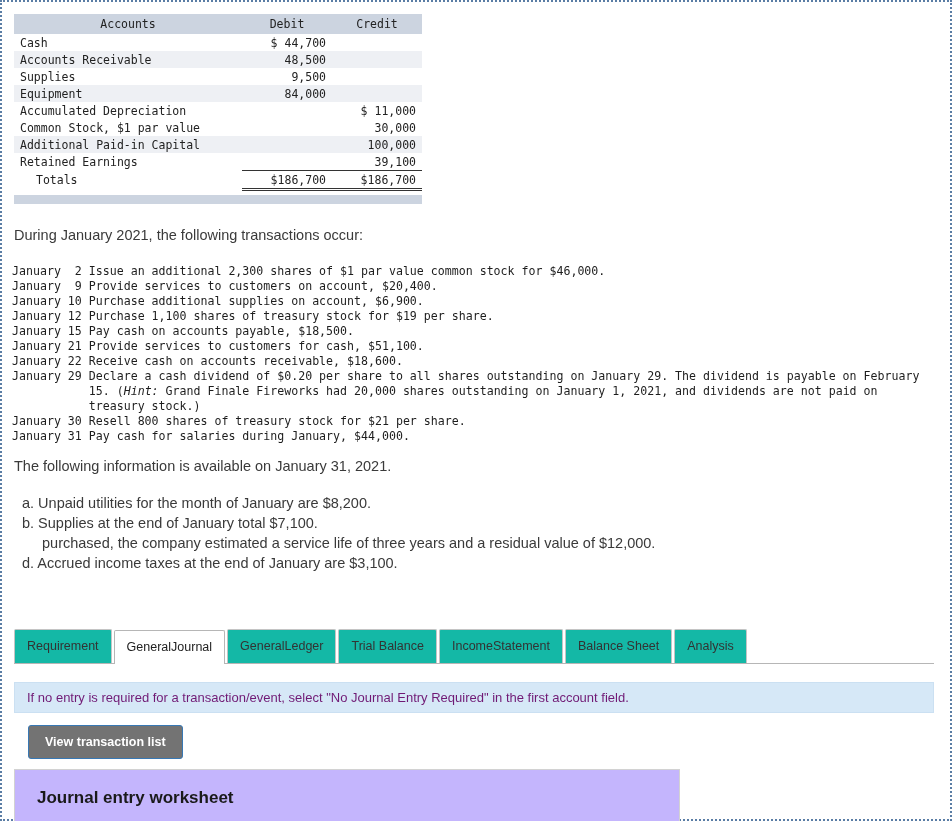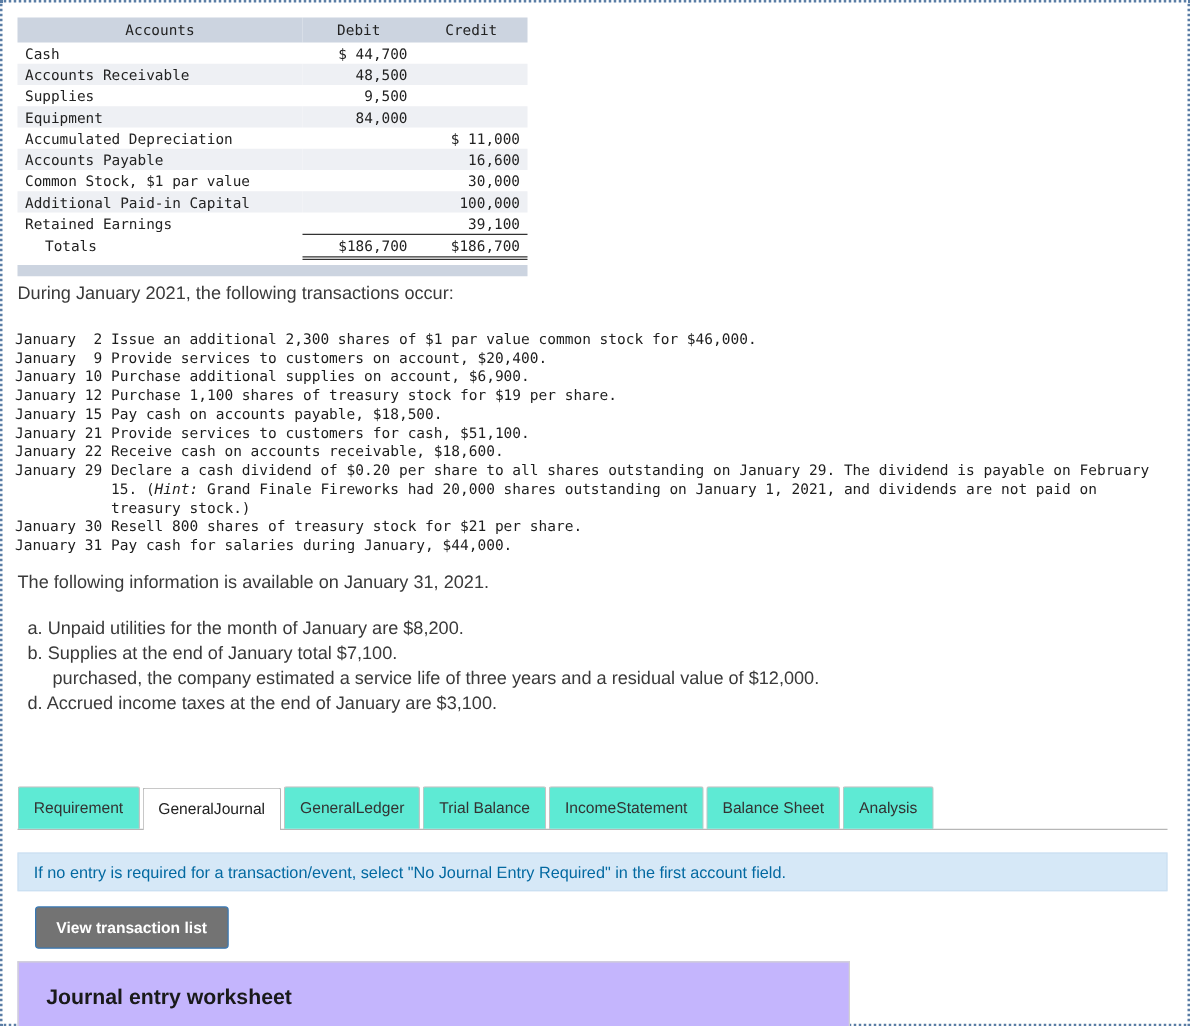--- a/index.html
+++ b/index.html
@@ -108,21 +108,21 @@
     position: absolute;
     left: 12px;
     top: 627px;
     display: flex;
     align-items: flex-end;
     border-bottom: 1px solid #b6b6b6;
     width: 920px;
     box-sizing: border-box;
   }
   .tab {
-    background: #5eead4;
+    background: #14b8a6;
     border: 1px solid #c4c4c4;
     border-bottom: none;
     margin-right: 2px;
     padding: 6px 12px;
     font-size: 12.5px;
     color: #333;
     text-align: center;
     line-height: 15px;
     min-height: 34px;
     box-sizing: border-box;
@@ -147,21 +147,21 @@
   .notice {
     position: absolute;
     left: 12px;
     top: 680px;
     width: 920px;
     box-sizing: border-box;
     background: #d6e8f7;
     border: 1px solid #cbe0f2;
     padding: 7px 12px;
     font-size: 13px;
-    color: #0369a1;
+    color: #701a75;
   }
 
   
   .btn-primary {
     position: absolute;
     left: 26px;
     top: 723px;
     background: #737373;
     color: #ffffff;
     border: 1px solid #3878b4;
@@ -225,25 +225,20 @@
           <tr class="alt">
             <td class="acct">Equipment</td>
             <td class="num">84,000</td>
             <td class="num"></td>
           </tr>
           <tr>
             <td class="acct">Accumulated Depreciation</td>
             <td class="num"></td>
             <td class="num">$ 11,000</td>
           </tr>
-          <tr class="alt">
-            <td class="acct">Accounts Payable</td>
-            <td class="num"></td>
-            <td class="num">16,600</td>
-          </tr>
           <tr>
             <td class="acct">Common Stock, $1 par value</td>
             <td class="num"></td>
             <td class="num">30,000</td>
           </tr>
           <tr class="alt">
             <td class="acct">Additional Paid-in Capital</td>
             <td class="num"></td>
             <td class="num">100,000</td>
           </tr>

